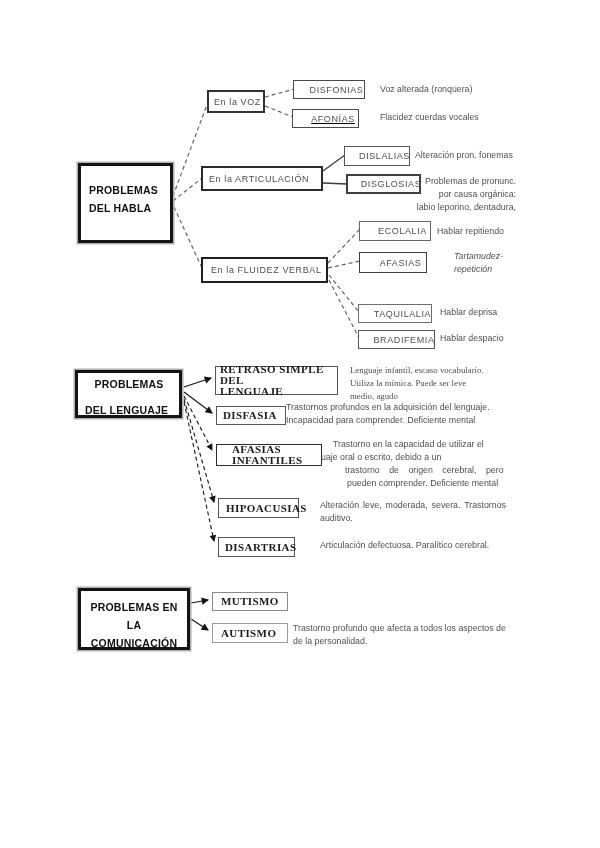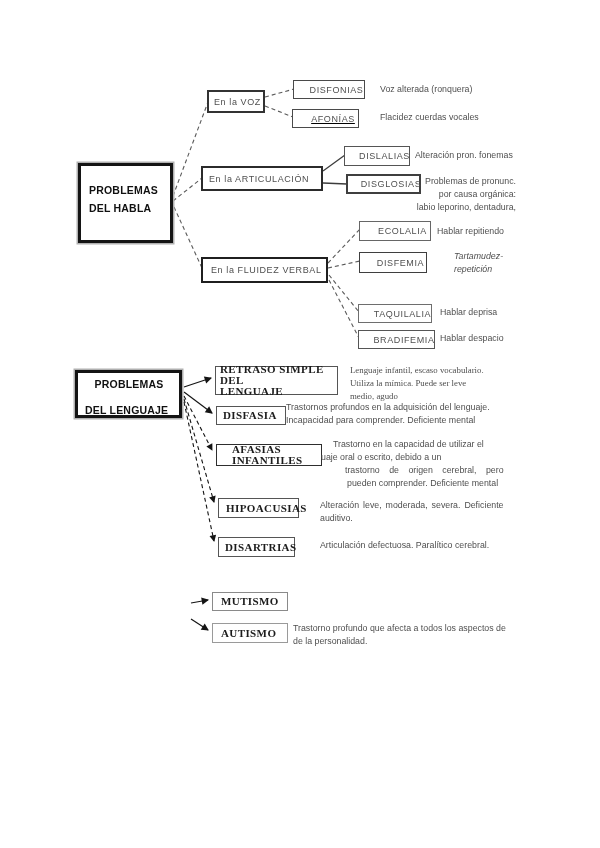--- a/index.html
+++ b/index.html
@@ -142,21 +142,21 @@
 labio leporino, dentadura,</div>
 
   <div class="box" id="n-fluidez">
     <span class="lab">En la FLUIDEZ VERBAL</span>
   </div>
   <div class="box ctr" id="n-ecolalia">
     <span class="lab">ECOLALIA</span>
   </div>
   <div class="desc" id="d-ecolalia">Hablar repitiendo</div>
   <div class="box ctr" id="n-disfemia">
-    <span class="lab">DISFEMIA</span>
+    <span class="lab">AFASIAS</span>
   </div>
   <div class="desc" id="d-disfemia">Tartamudez-
 repetición</div>
   <div class="box ctr" id="n-taquilalia">
     <span class="lab">TAQUILALIA</span>
   </div>
   <div class="desc" id="d-taquilalia">Hablar deprisa</div>
   <div class="box ctr" id="n-bradifemia">
     <span class="lab">BRADIFEMIA</span>
   </div>
@@ -185,28 +185,32 @@
     <span class="slab">AFASIAS INFANTILES</span>
   </div>
   <div class="desc" id="d-afasias-1">Trastorno en la capacidad de utilizar el</div>
   <div class="desc" id="d-afasias-2">uaje oral o escrito, debido a un</div>
   <div class="desc" id="d-afasias-3">trastorno de origen cerebral, pero</div>
   <div class="desc" id="d-afasias-4">pueden comprender. Deficiente mental</div>
 
   <div class="box" id="n-hipoacusias">
     <span class="slab">HIPOACUSIAS</span>
   </div>
-  <div class="desc" id="d-hipoacusias">Alteración leve, moderada, severa. Deficiente
+  <div class="desc" id="d-hipoacusias">Alteración leve, moderada, severa. Trastornos
 auditivo.</div>
 
   <div class="box" id="n-disartrias">
     <span class="slab">DISARTRIAS</span>
   </div>
   <div class="desc" id="d-disartrias">Articulación defectuosa. Paralítico cerebral.</div>
 
+  <div class="box main" id="n-comunicacion">
+    <span class="title">PROBLEMAS EN LA
+COMUNICACIÓN</span>
+  </div>
 
   <div class="box" id="n-mutismo">
     <span class="slab">MUTISMO</span>
   </div>
 
   <div class="box" id="n-autismo">
     <span class="slab">AUTISMO</span>
   </div>
   <div class="desc" id="d-autismo">Trastorno profundo que afecta a todos los aspectos de
 de la personalidad.</div>

